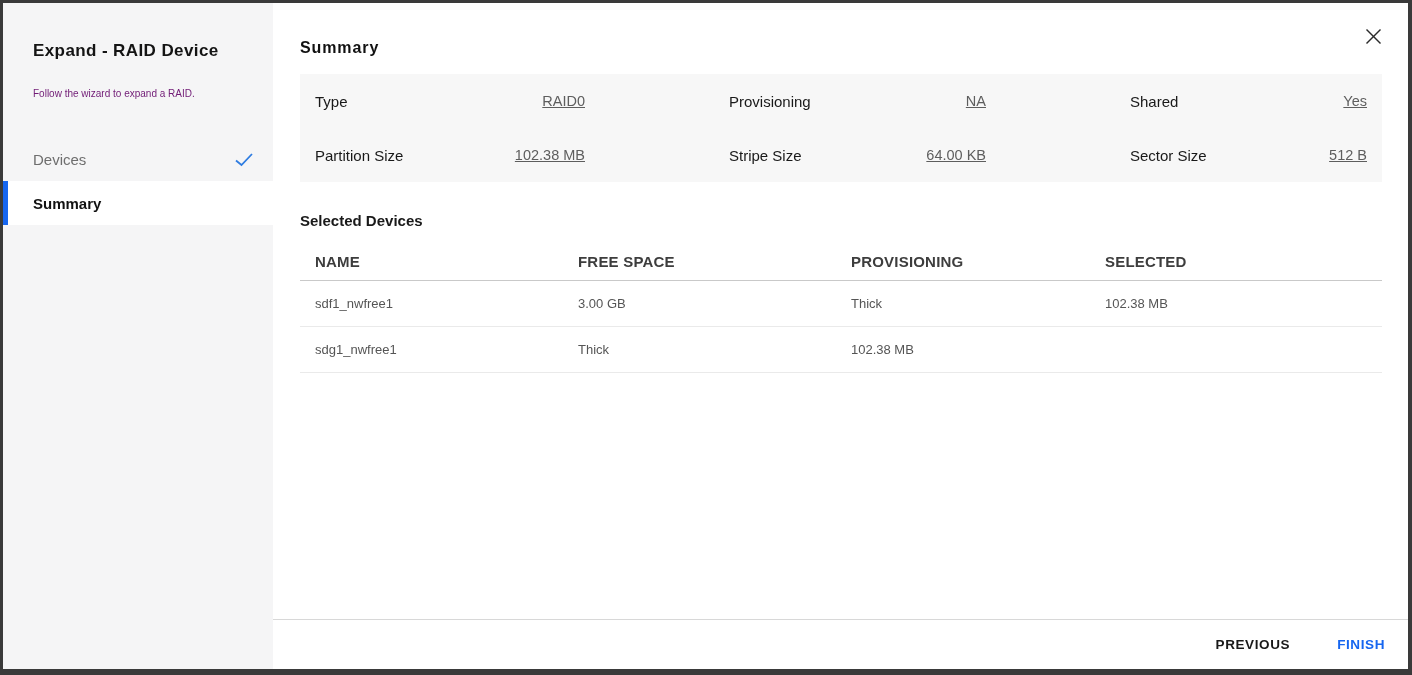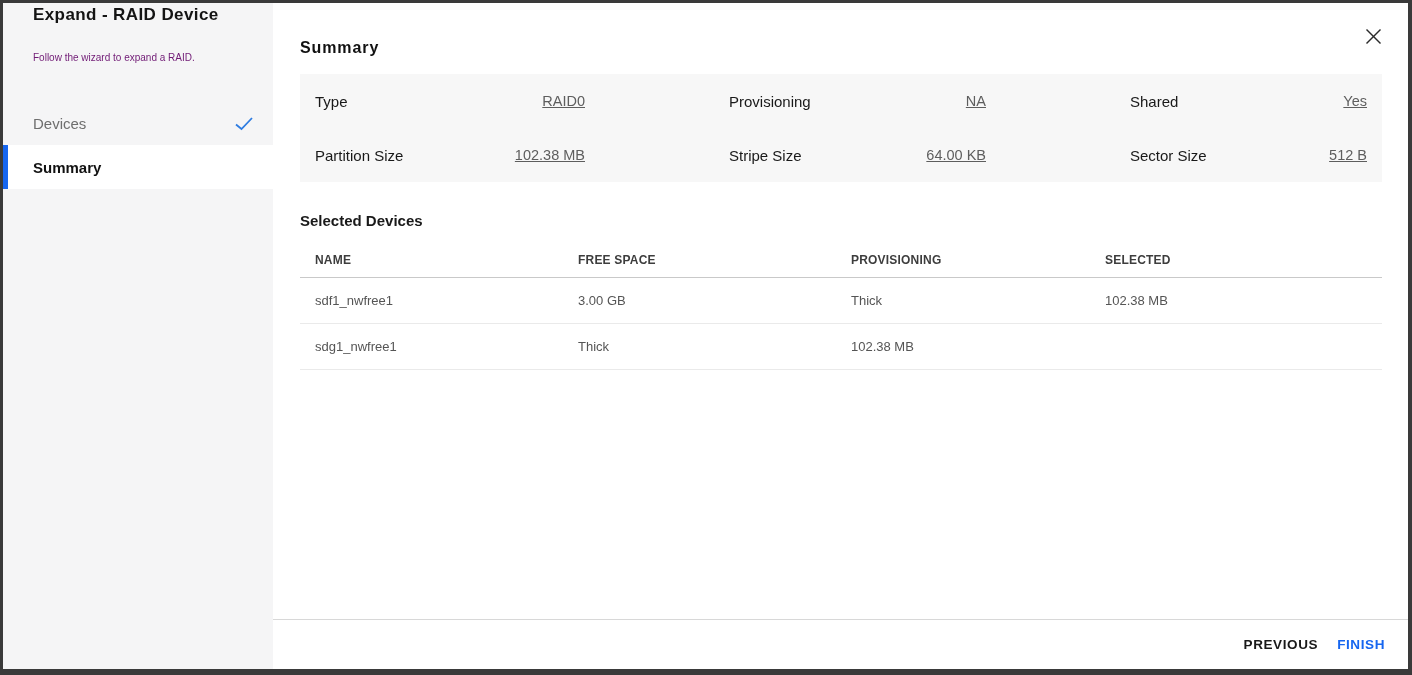--- a/index.html
+++ b/index.html
@@ -17,20 +17,21 @@
     left: 3px; top: 3px; right: 4px; bottom: 6px;
     background: #ffffff;
     display: flex;
   }
 
   
   .sidebar {
     width: 270px;
     flex: none;
     background: #f5f5f6;
+    padding-top: 36px;
     display: flex;
     flex-direction: column;
   }
   .sidebar-title {
     margin: 0 24px 0 30px;
     font-size: 17px;
     font-weight: bold;
     color: #141414;
     letter-spacing: .4px;
     line-height: 23px;
@@ -111,21 +112,21 @@
   .thead, .trow {
     display: grid;
     grid-template-columns: 263px 273px 254px 1fr;
   }
   .thead {
     border-bottom: 1px solid #c9c9c9;
     padding: 2px 0 10px 0;
   }
   .th {
     padding-left: 15px;
-    font-size: 12px;
+    font-size: 15px;
     font-weight: bold;
     letter-spacing: .2px;
     color: #3d3d3d;
   }
   .trow {
     height: 46px;
     align-items: center;
     border-bottom: 1px solid #eaeaea;
   }
   .td {
@@ -135,21 +136,21 @@
   }
 
   
   .footer {
     margin-top: auto;
     height: 50px;
     border-top: 1px solid #d8d8d8;
     display: flex;
     align-items: center;
     justify-content: flex-end;
-    gap: 19px;
+    gap: 47px;
     padding-right: 23px;
   }
   .btn {
     font-size: 13.5px;
     font-weight: bold;
     letter-spacing: .6px;
     background: none;
     border: none;
     cursor: pointer;
     font-family: "Liberation Sans", sans-serif;

